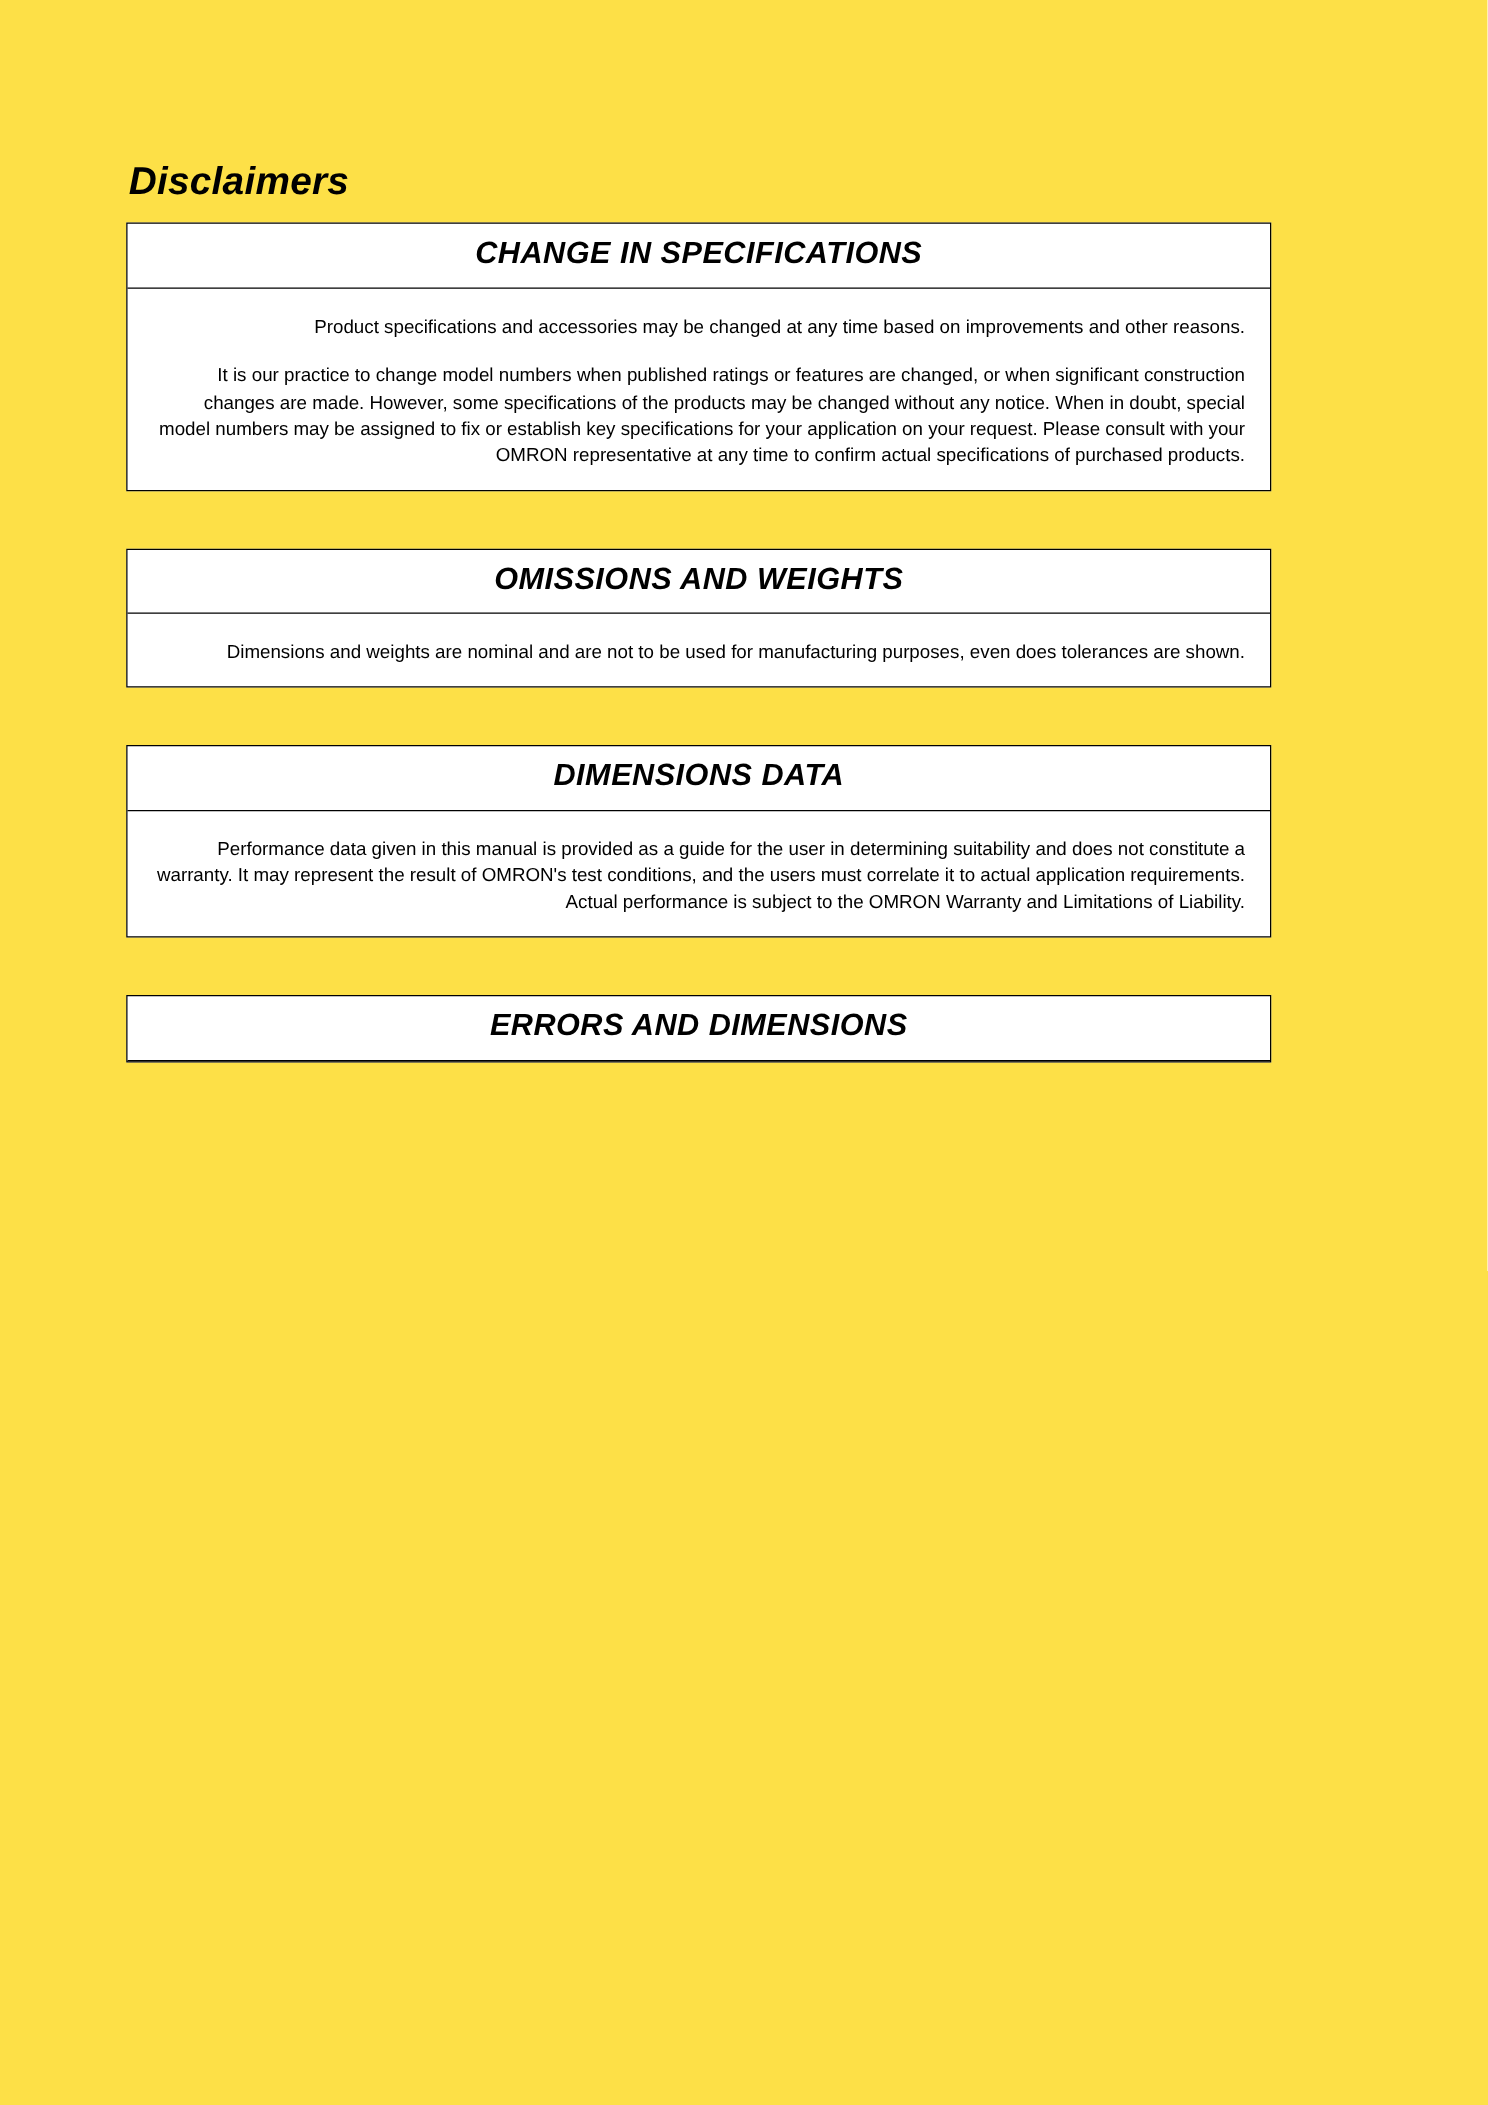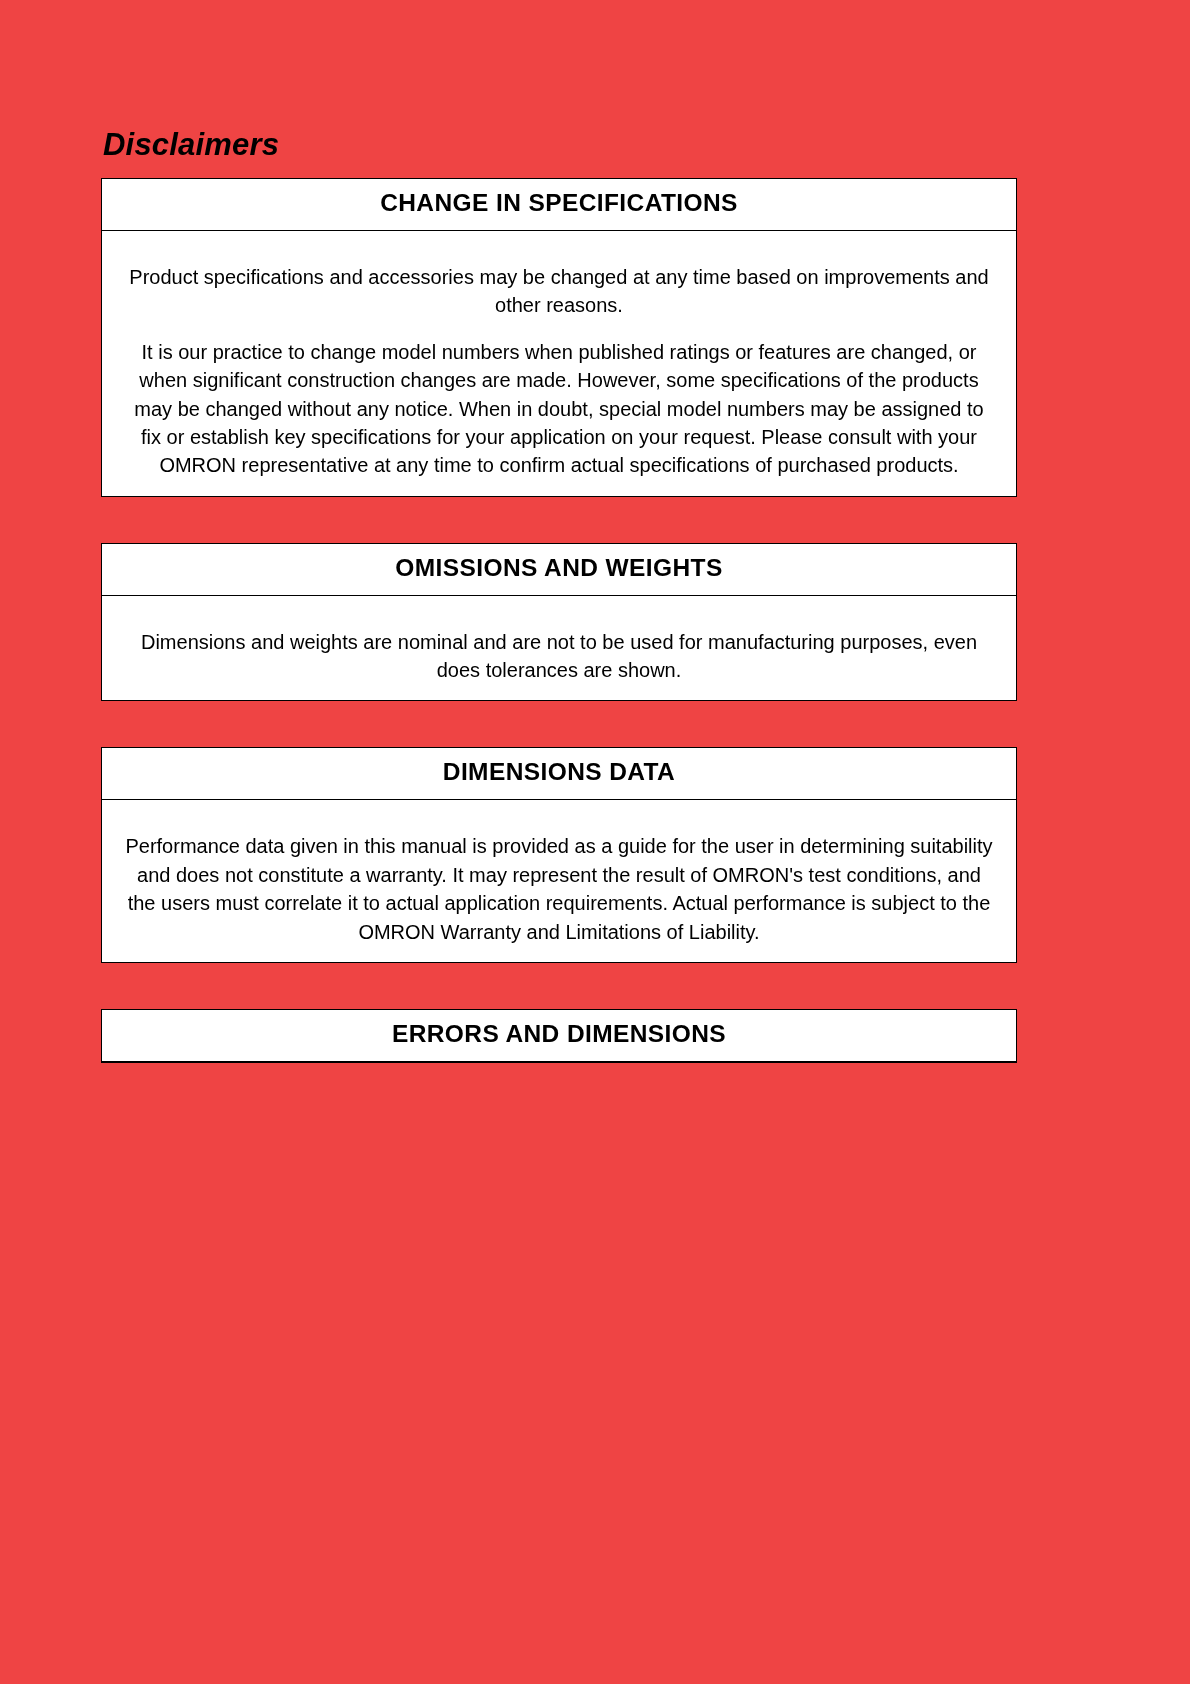--- a/index.html
+++ b/index.html
@@ -13,21 +13,21 @@
     font-family: "Liberation Sans", sans-serif;
     color: #000000;
     -webkit-font-smoothing: antialiased;
   }
   .page {
     position: relative;
     width: 1190px;
     height: 1684px;
     box-sizing: border-box;
     padding: 0;
-    background: #ef4444;
+    background: #fde047;
   }
   .content {
     position: absolute;
     left: 101px;
     top: 128px;
     width: 916px;
   }
   .page-title {
     font-size: 31px;
     font-weight: bold;
@@ -44,32 +44,33 @@
     margin-bottom: 46px;
   }
   .disclaimer-box:last-child {
     margin-bottom: 0;
   }
   .box-header {
     border-bottom: 1.6px solid #000000;
     text-align: center;
     font-size: 24.5px;
     font-weight: bold;
+    font-style: italic;
     letter-spacing: 0.4px;
     padding: 11px 10px 13px 10px;
     line-height: 1.1;
   }
   .box-body {
     padding: 16px 20px 16px 20px;
   }
   .para {
-    font-size: 20px;
+    font-size: 15px;
     line-height: 1.42;
-    margin: 16px 0 18px 0;
-    text-align: center;
+    margin: 4px 0 18px 0;
+    text-align: right;
   }
   .para:last-child {
     margin-bottom: 0;
   }
 </style>
 </head>
 <body>
 
 <div class="page">
   <div class="content">

